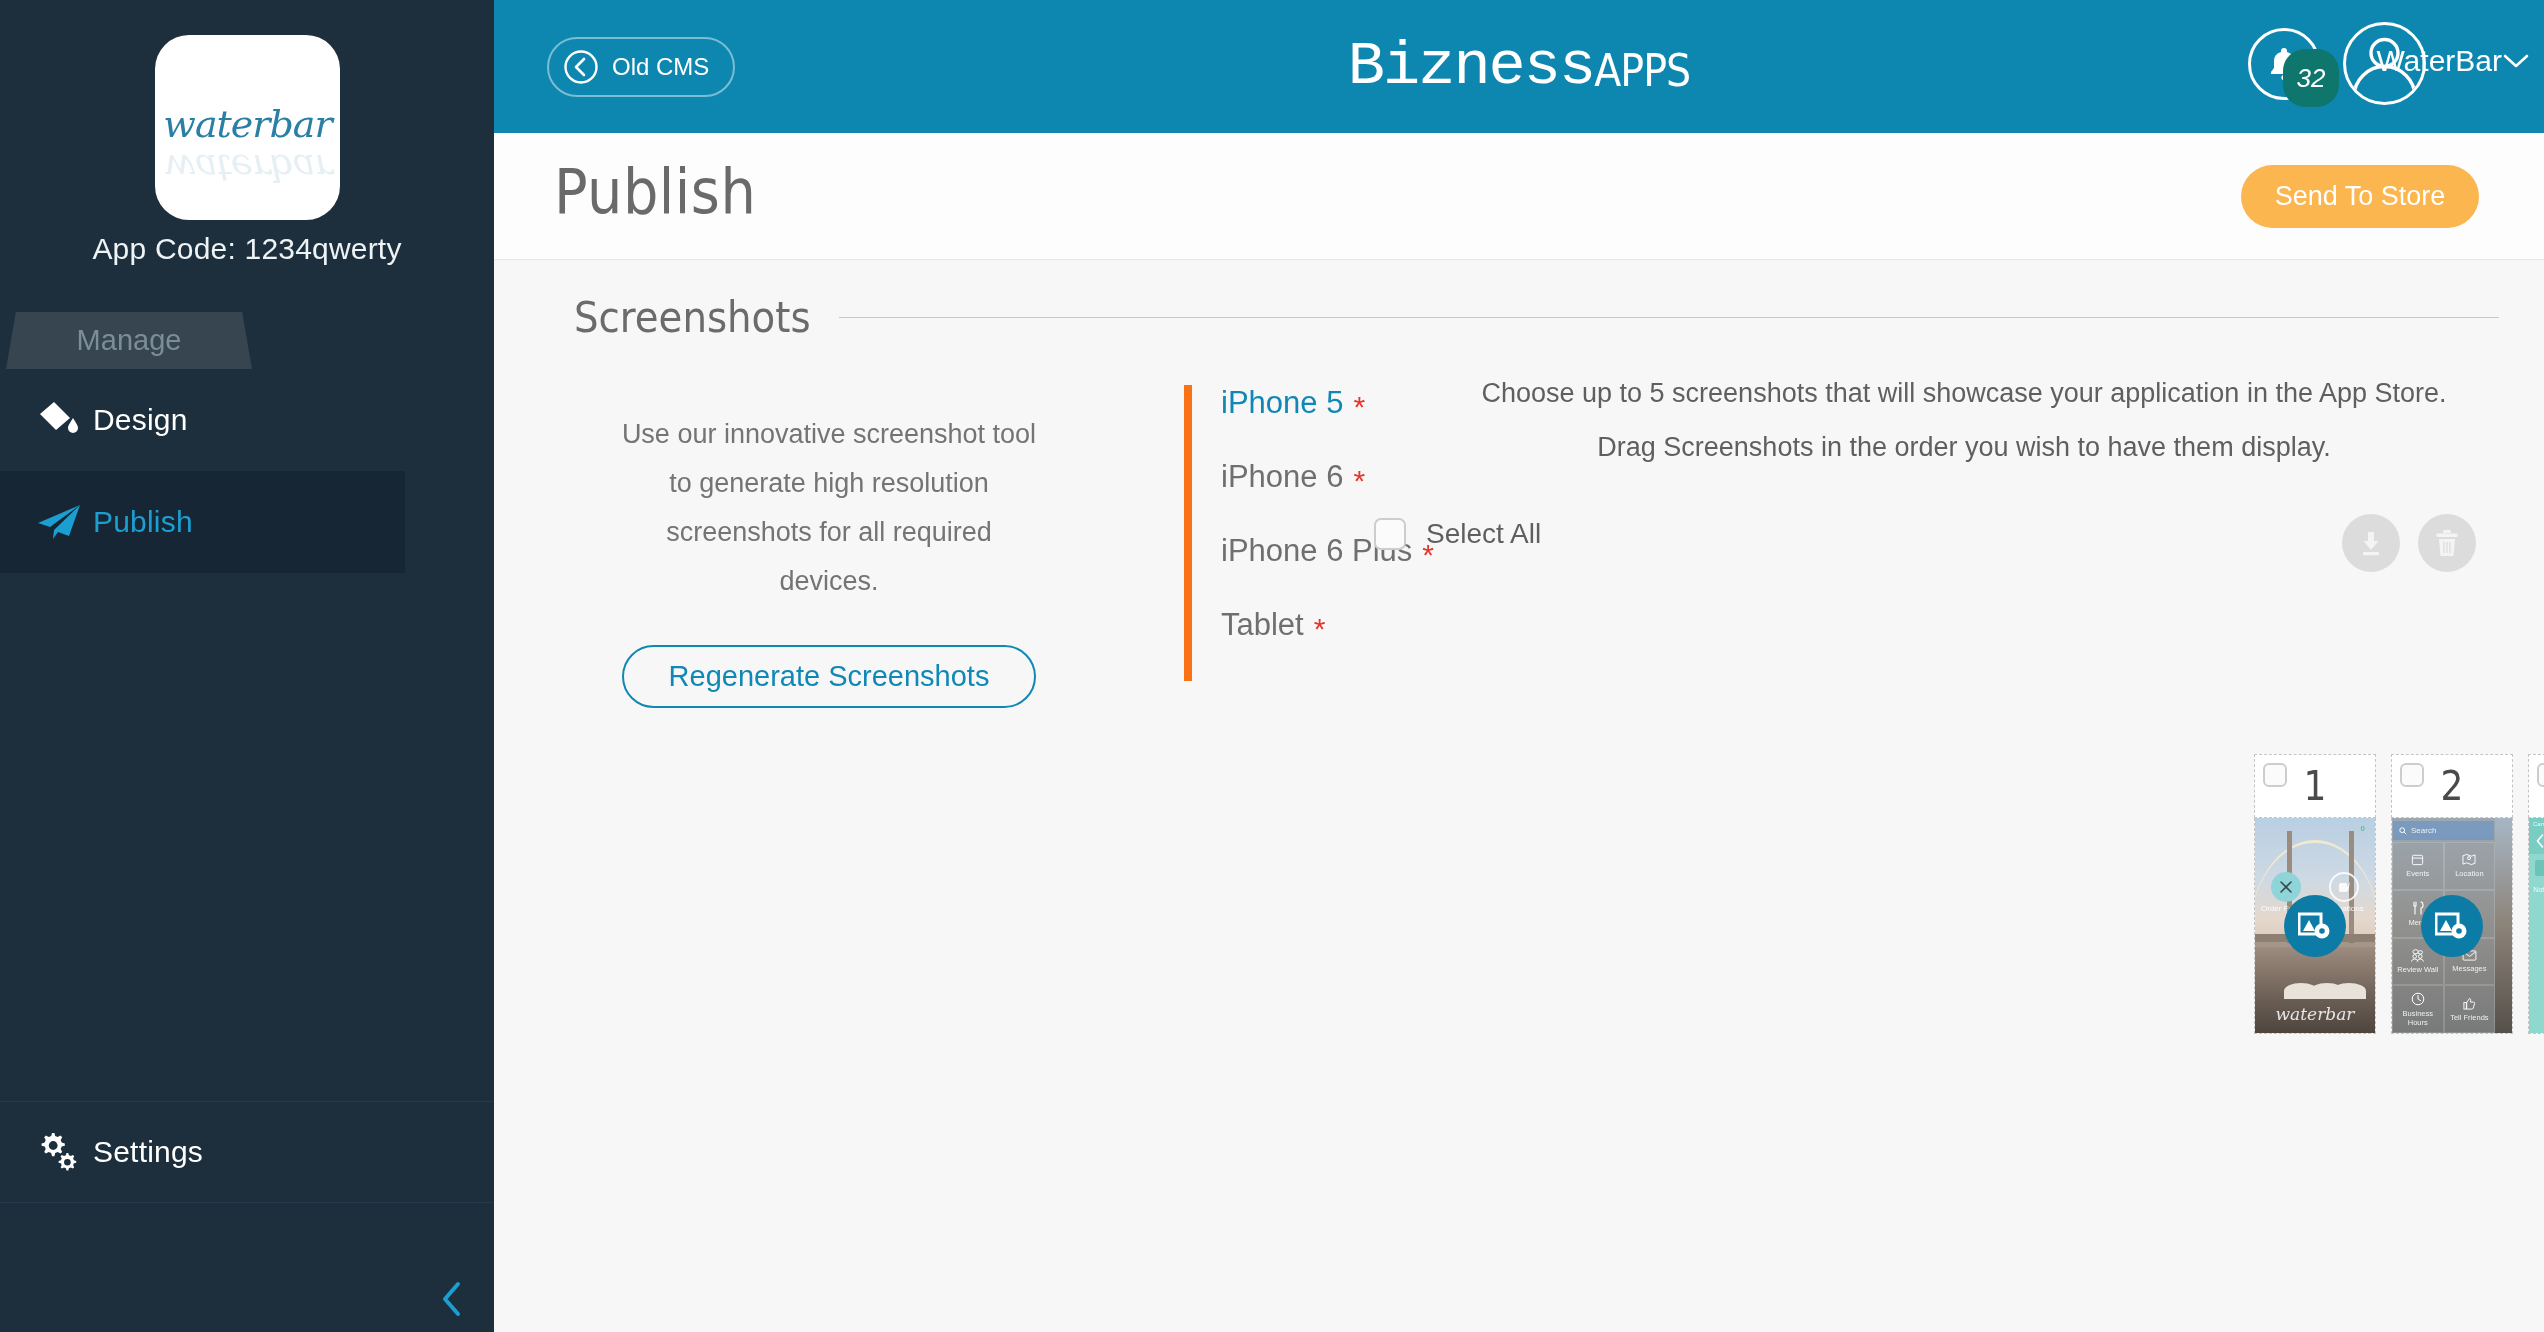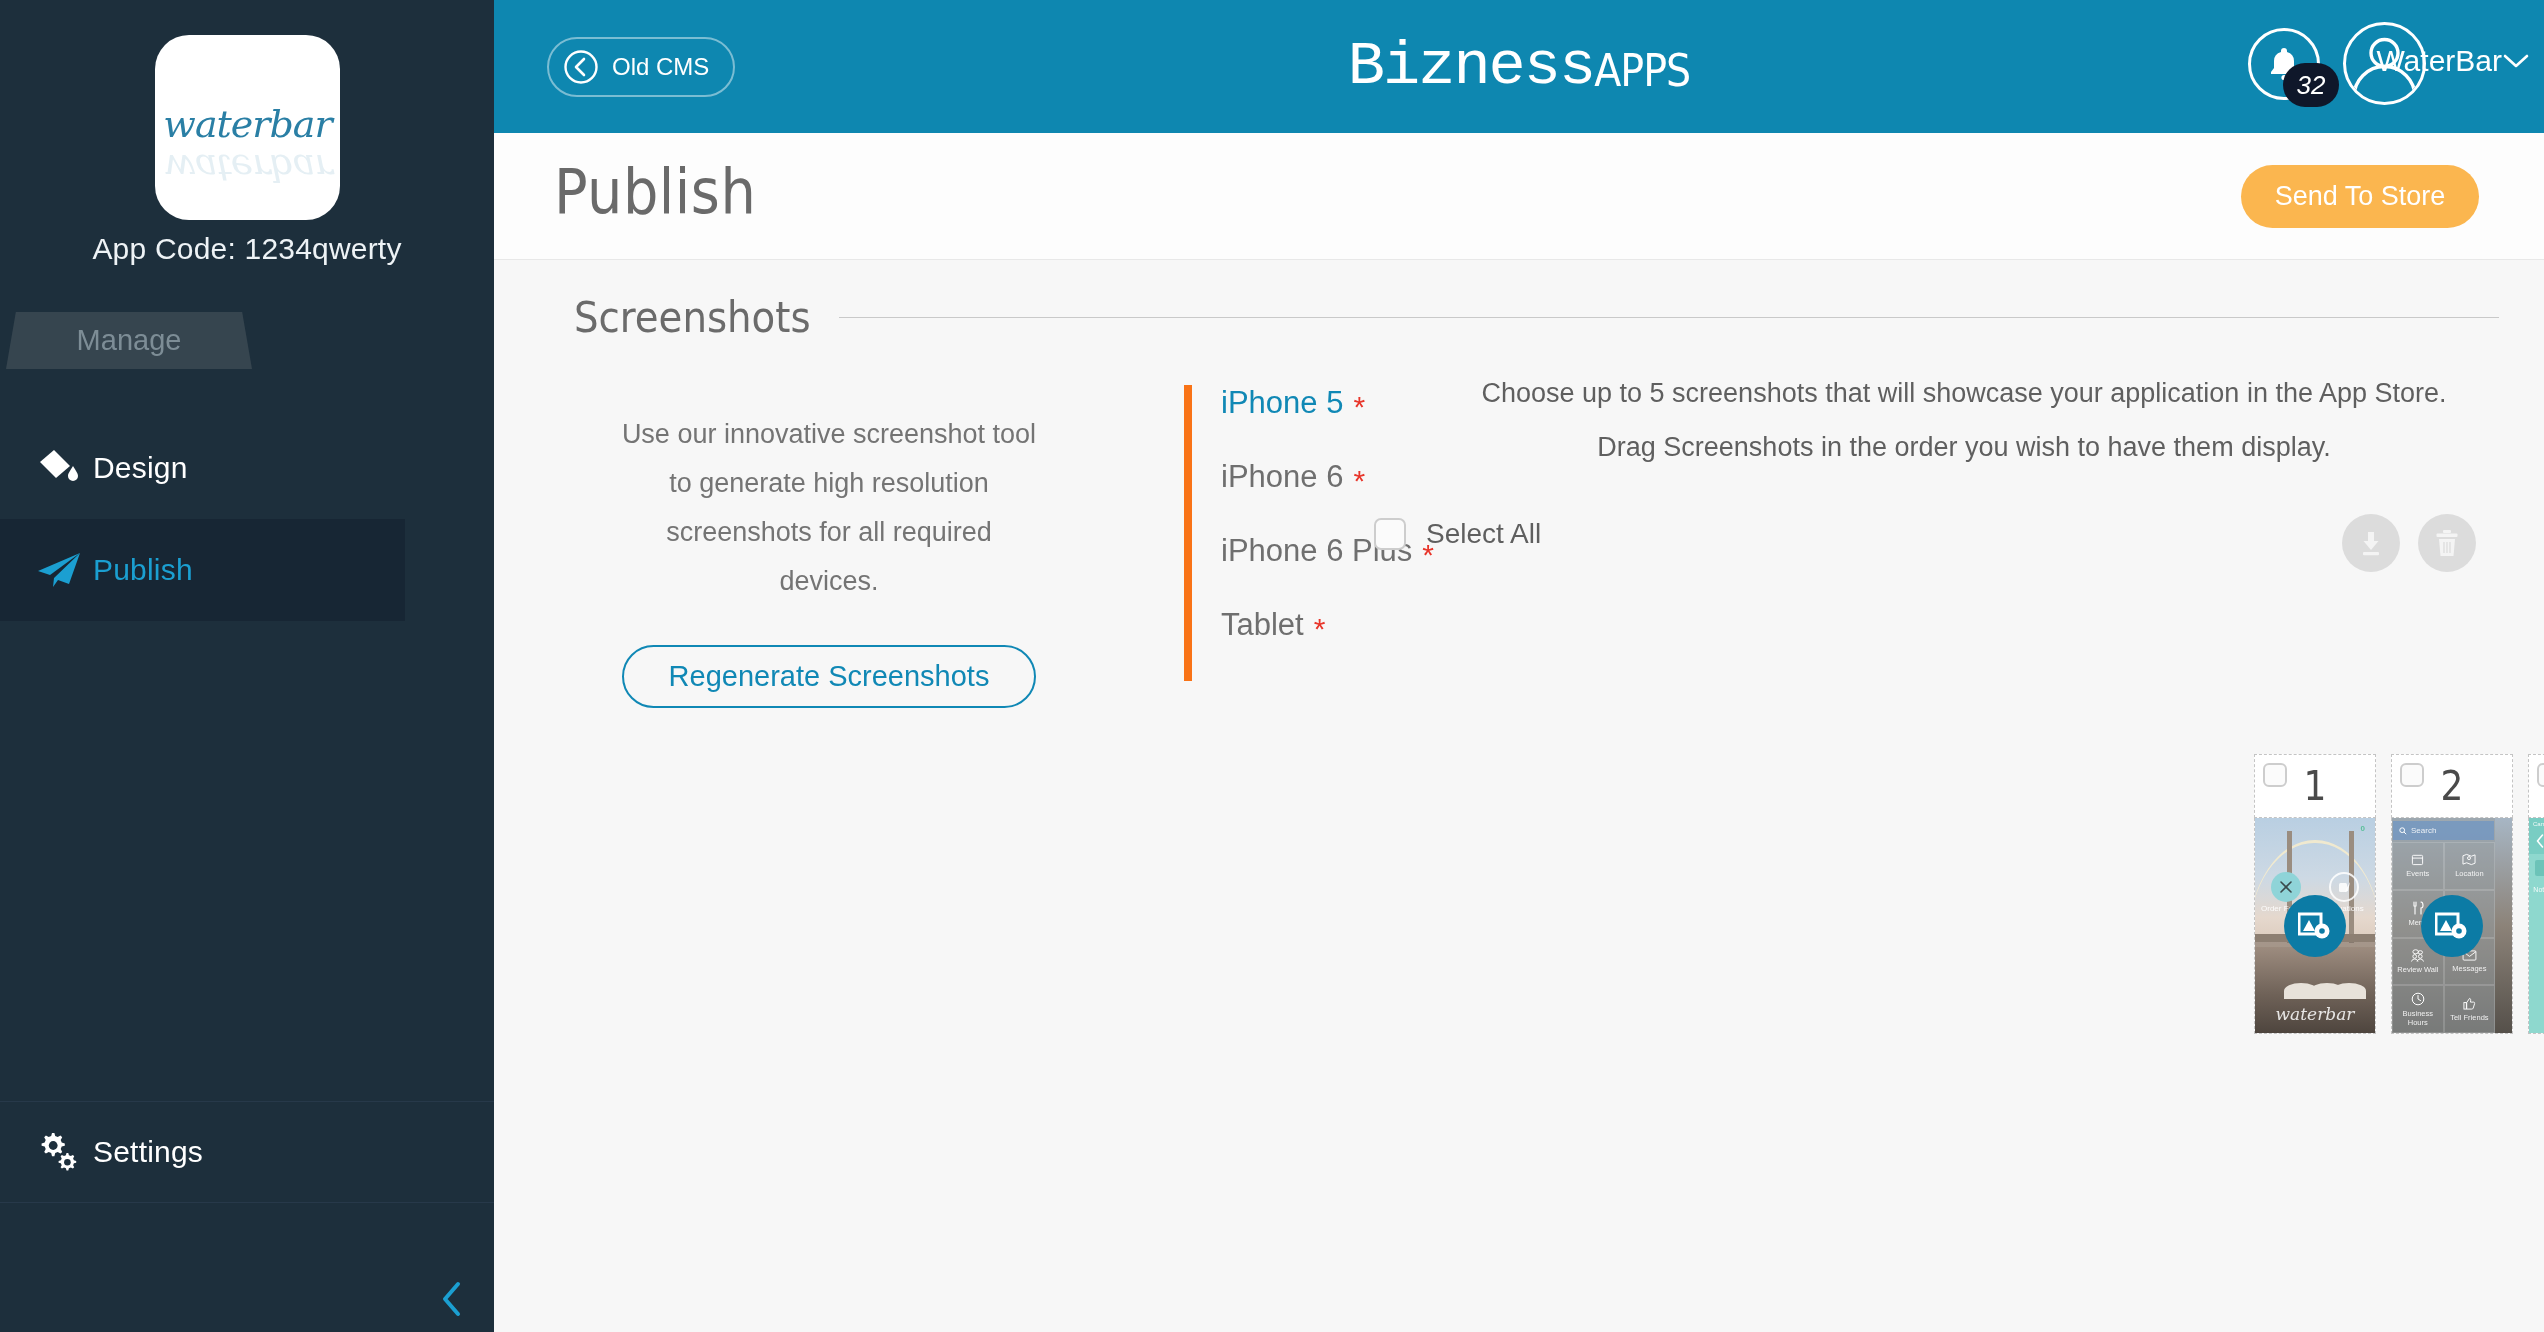--- a/index.html
+++ b/index.html
@@ -48,21 +48,21 @@
     left: 6px; width: 246px; background: #36454f; color: #7d8d96;
     clip-path: polygon(4% 0, 96% 0, 100% 100%, 0 100%);
     border-radius: 8px 8px 0 0;
   }
   #tab-edit {
     left: 243px; width: 251px; background: #1088b5; color: #fff;
     clip-path: polygon(7% 0, 100% 0, 100% 100%, 0 100%);
     border-radius: 8px 8px 0 0;
   }
 
-  #nav { position: absolute; left: 0; top: 369px; width: 405px; margin-top: 48px; }
+  #nav { position: absolute; left: 0; top: 369px; width: 405px; }
   .nav-item {
     position: relative; height: 102px; display: flex; align-items: center;
     padding-left: 25px; color: #ffffff;
   }
   .nav-item.active { background: #172634; }
   .nav-item.active .nav-label { color: #1b9fd1; }
   .nav-icon {
     width: 68px; min-width: 68px; height: 52px;
     display: flex; align-items: center; justify-content: center;
   }
@@ -107,22 +107,22 @@
     font-family: "DejaVu Sans Condensed", "Liberation Sans Narrow", "Liberation Sans", sans-serif;
     letter-spacing: -1px; position: relative; top: 4px;
   }
   #notif-bell {
     position: absolute; right: 224px; top: 28px;
     width: 72px; height: 72px; border: 3px solid #fff; border-radius: 50%;
     display: flex; align-items: center; justify-content: center;
   }
   #notif-count {
     position: absolute; right: -22px; bottom: -10px;
-    min-width: 56px; height: 44px; padding: 0 10px;
-    background: #0f172a; border-radius: 22px;
+    min-width: 56px; height: 58px; padding: 0 10px;
+    background: #0f766e; border-radius: 22px;
     display: flex; align-items: center; justify-content: center;
     color: #fff; font-size: 26px; font-style: italic; font-weight: 400;
   }
   #user-avatar {
     position: absolute; right: 118px; top: 22px;
     width: 83px; height: 83px; border: 3px solid #fff; border-radius: 50%;
     display: flex; align-items: flex-end; justify-content: center; overflow: hidden;
   }
   #user-name {
     position: absolute; right: 42px; top: 44px;

